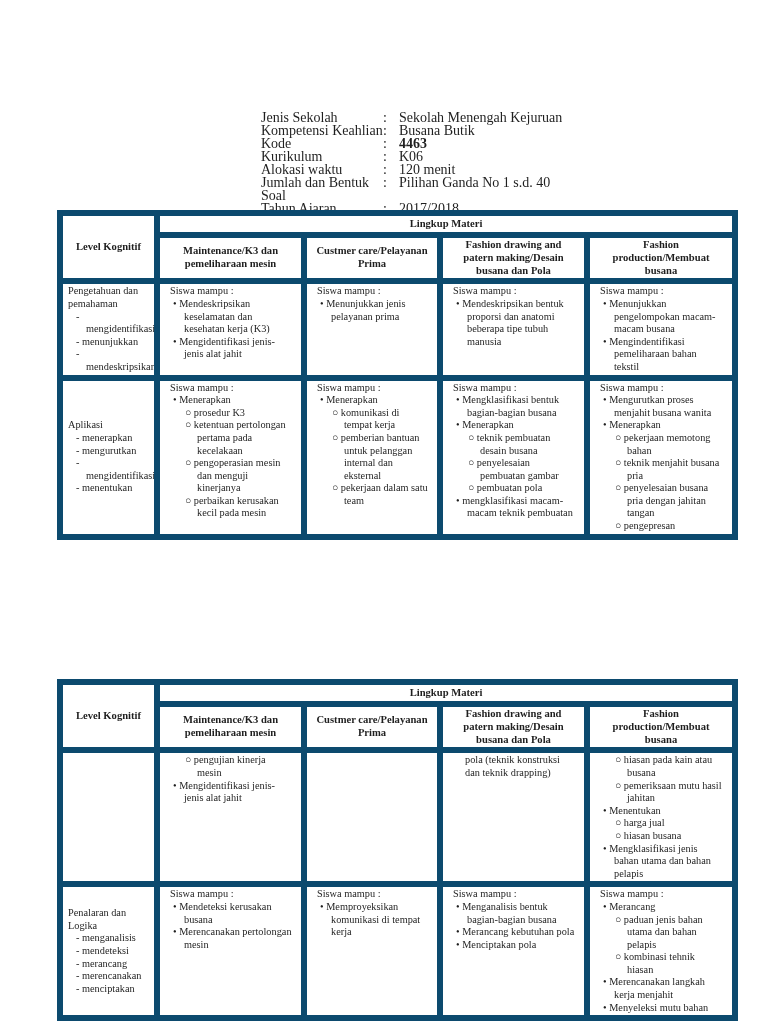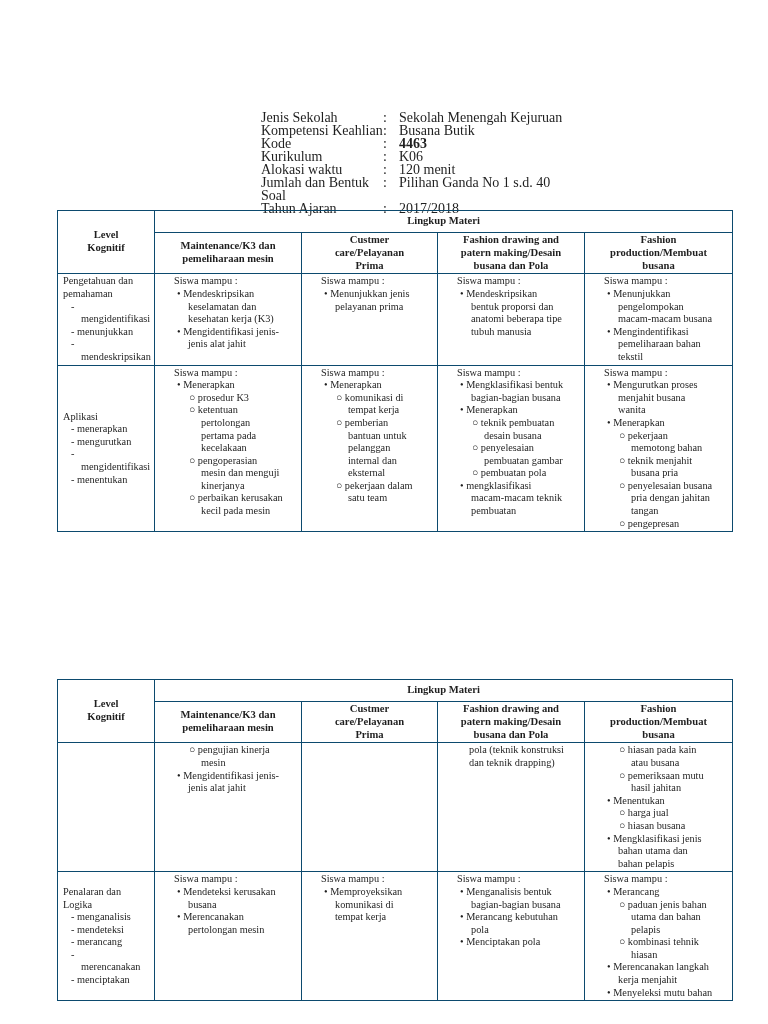--- a/index.html
+++ b/index.html
@@ -28,23 +28,23 @@
   table.kisi {
     position: absolute; left: 57px;
     border-collapse: collapse; table-layout: fixed;
     width: 675px;
     border: 1.5px solid #1a1a1a;
     font-size: 10.3px; line-height: 12.6px;
   }
   table.kisi#table1 { top: 210px; }
   table.kisi#table2 { top: 679px; }
   .kisi th, .kisi td {
-    border: 1px solid #0c4a6e;
+    border: 6px solid #0c4a6e;
     vertical-align: top;
-    padding: 1px 18px;
+    padding: 1px 9px;
     overflow: hidden;
   }
   .kisi th { font-weight: bold; text-align: center; vertical-align: middle; font-size: 10.6px; line-height: 12.8px; }
   td.level-cell { padding-left: 4px; margin-top: 13px; }
   td.level-cell.vmid { vertical-align: middle; }
   .lv-title { padding-left: 1px; }
   .it { text-align: left; }
   .it-intro { padding-left: 1px; }
   .it-plain1 { padding-left: 13px; }
   .it-bullet { padding-left: 15px; text-indent: -11px; }

